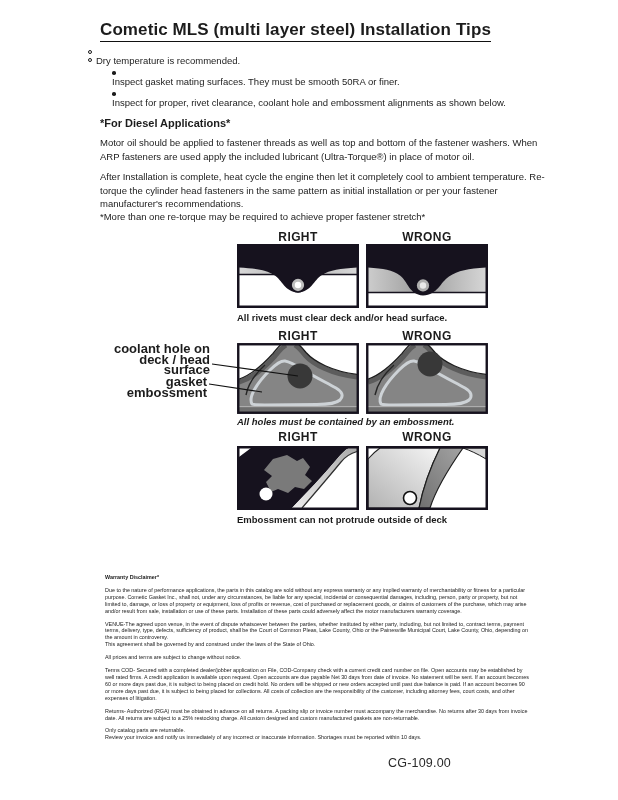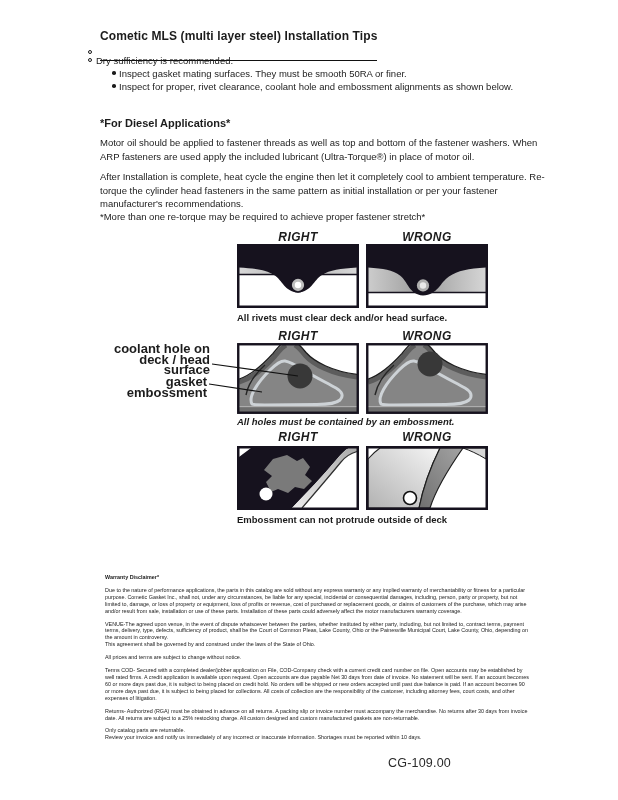--- a/index.html
+++ b/index.html
@@ -5,43 +5,43 @@
   * { margin:0; padding:0; box-sizing:border-box; }
   html,body { background:#ffffff; }
   body {
     width:618px; height:800px; position:relative; overflow:hidden;
     font-family:"Liberation Sans", sans-serif; color:#1c1c1c;
   }
   .abs { position:absolute; }
 
   
   .doc-title {
-    left:100px; top:20px; font-size:12px; font-weight:700;
-    border-bottom:1.6px solid #111; padding-bottom:17px; letter-spacing:.1px;margin-top:9px;
+    left:100px; top:20px; font-size:17px; font-weight:700;
+    border-bottom:1.6px solid #111; padding-bottom:1px; letter-spacing:.1px;
   }
   .bullets { left:88px; top:45px; width:470px; font-size:9.5px; }
   .b-row { display:flex; align-items:flex-start; line-height:13px; }
-  .b-row.sub { padding-left:24px; }
+  .b-row.sub { padding-left:24px;flex-direction:column; }
   .dot-open {
     width:4px; height:4px; border:1px solid #1c1c1c; border-radius:50%;
     margin:4.5px 4px 0 0; flex:0 0 auto;
   }
   .dot-fill {
     width:3.6px; height:3.6px; background:#1c1c1c; border-radius:50%;
     margin:4.7px 3.5px 0 0; flex:0 0 auto;
   }
 
   .diesel-h { left:100px; top:117px; font-size:11px; font-weight:700; }
   .para { left:100px; width:452px; font-size:9.5px; line-height:13.5px; }
   .p1 { top:136px; }
   .p2 { top:170px; }
   .p3 { top:210px; }
 
   
-  .dg-h { width:122px; text-align:center; font-size:12px; font-weight:700; letter-spacing:.4px;font-style:italic; }
+  .dg-h { width:122px; text-align:center; font-size:12px; font-weight:700; letter-spacing:.4px; }
   .dg-box { width:122px; }
   .dg-box svg { display:block; }
   .cap { left:237px; font-size:9.5px; font-weight:700; line-height:11px; }
 
   .lbl { text-align:right; font-size:13px; font-weight:700; line-height:10.5px; }
   #lbl-coolant { left:98px; top:344px; width:112px; }
   #lbl-emboss  { left:95px; top:377px; width:112px; }
 
   #leader-overlay { left:0; top:0; pointer-events:none; z-index:6; }
 
@@ -57,21 +57,21 @@
 <body>
 
 <div class="abs doc-title">Cometic MLS (multi layer steel) Installation Tips</div>
 
 <div class="abs bullets">
   <div class="b-row">
     <span class="dot-open"></span>
   </div>
   <div class="b-row">
     <span class="dot-open"></span>
-    <span>Dry sufficiency is recommended.</span>
+    <span>Dry temperature is recommended.</span>
   </div>
   <div class="b-row sub">
     <span class="dot-fill"></span>
     <span>Inspect gasket mating surfaces.  They must be smooth 50RA or finer.</span>
   </div>
   <div class="b-row sub">
     <span class="dot-fill"></span>
     <span>Inspect for proper, rivet clearance, coolant hole and embossment alignments as shown below.</span>
   </div>
 </div>

